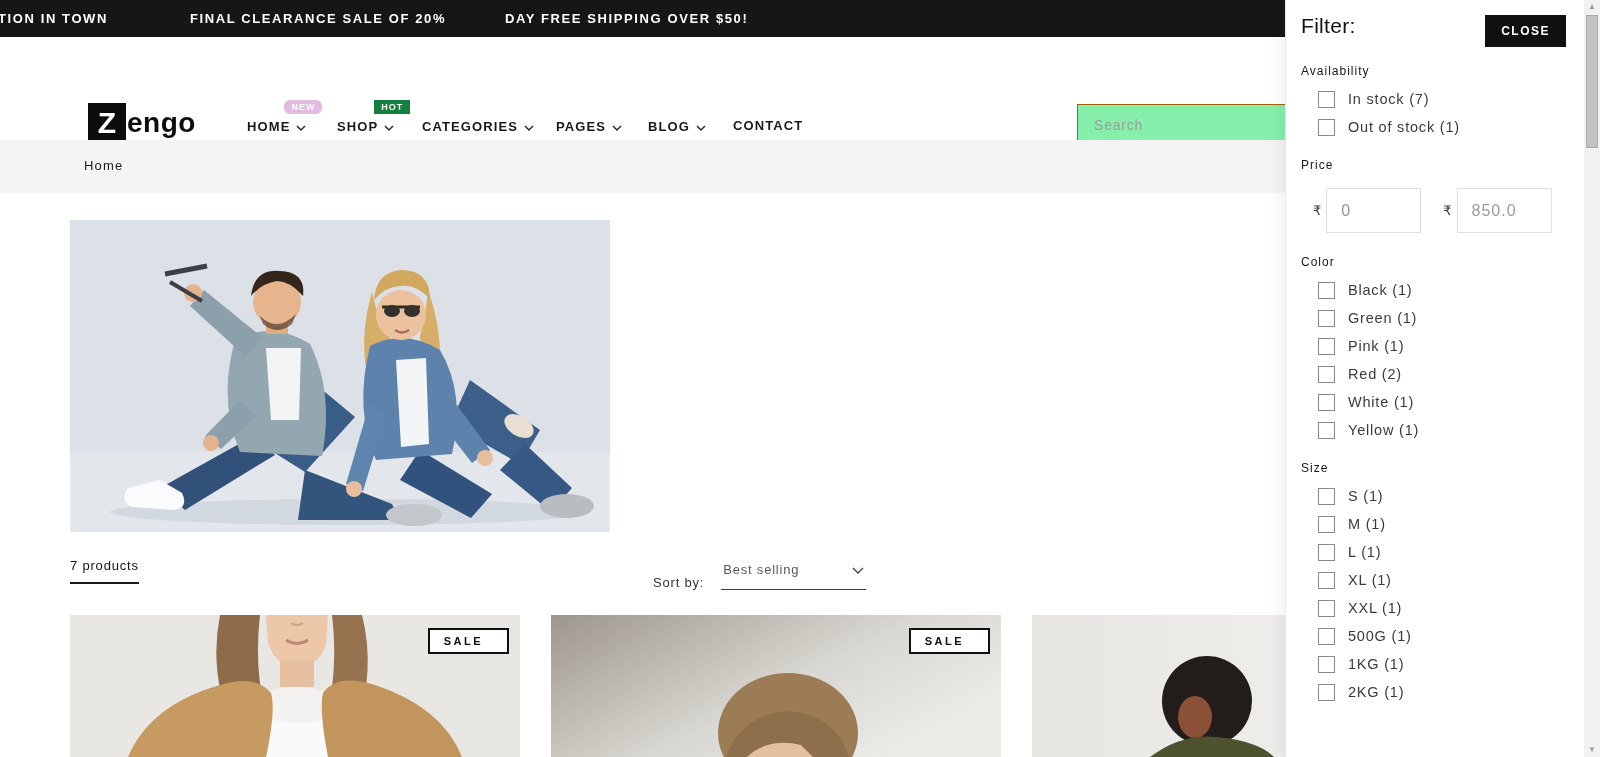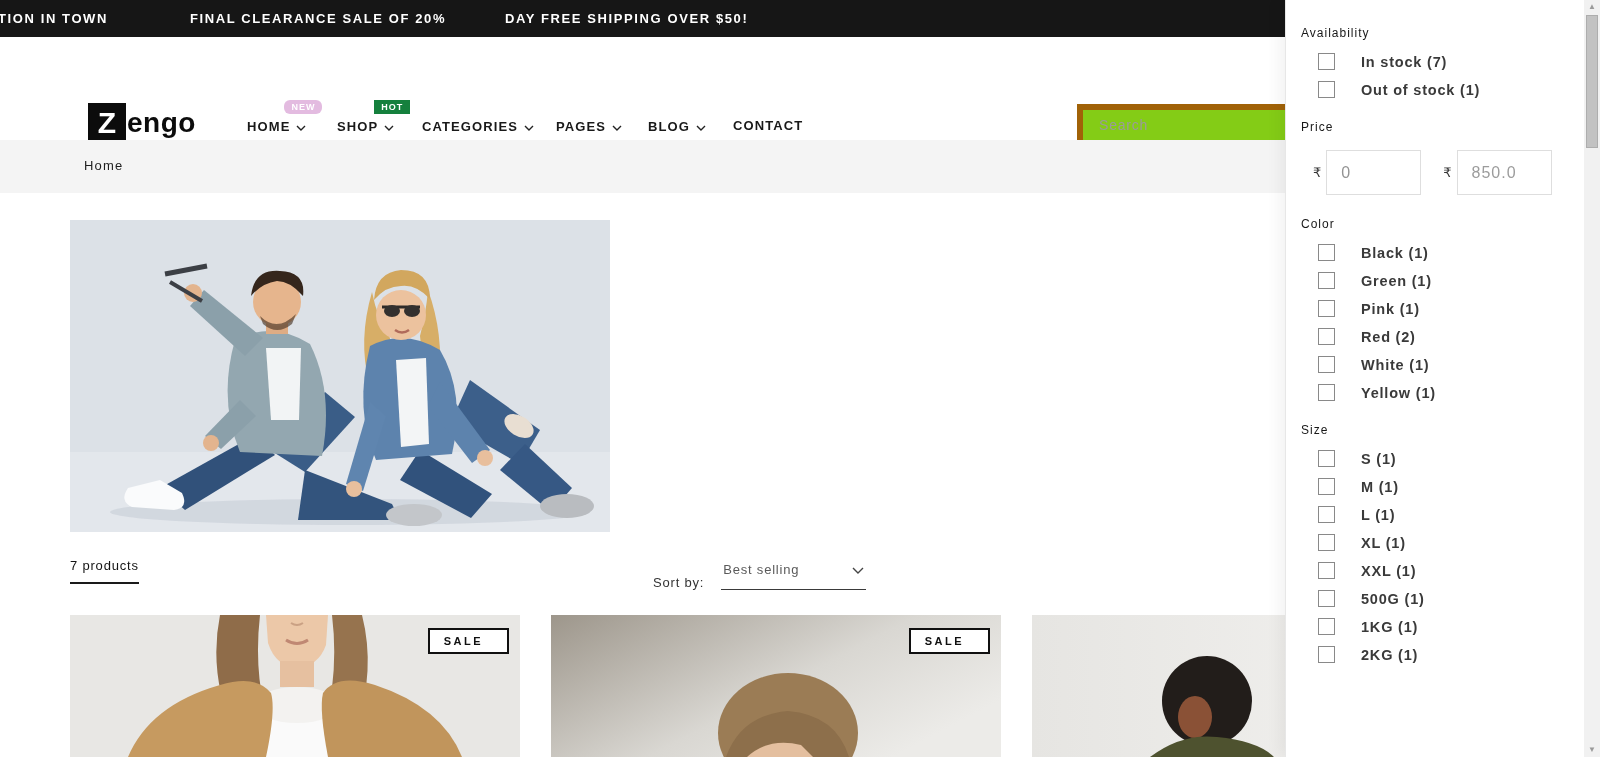--- a/index.html
+++ b/index.html
@@ -35,21 +35,21 @@
   .nav-badge {
     position:absolute; top:-18px; right:-16px; font-size:9px; font-weight:700;
     letter-spacing:1px; color:#fff; padding:3px 7px 2px 7px; line-height:1;
   }
   .badge-new { background:#e3bbe0;border-radius:6px; }
   .badge-hot { background:#15803d; }
   .chev { display:inline-block; margin-top:1px; }
 
   .search-box {
     position:absolute; left:1077px; top:67px; width:280px; height:42px;
-    border:6px solid #a16207; background:#84cc16; font-size:14px; letter-spacing:0.8px;
+    border:1px solid #a16207; background:#86efac; font-size:14px; letter-spacing:0.8px;
     color:#444; padding:0 16px; outline:none;
   }
   .search-box::placeholder { color:#9b9b9b; }
 
   
   .breadcrumb-bar { position:absolute; left:0; top:140px; width:1600px; height:53px; background:#f4f4f4; }
   .breadcrumb-bar .crumb {
     position:absolute; left:84px; top:18px; font-size:13px; letter-spacing:1.2px; color:#1f1f1f; cursor:pointer;
   }
 
@@ -85,21 +85,21 @@
     padding:14px 20px 0 15px;
   }
   .drawer-head { position:relative; height:38px; }
   .drawer-title { font-size:21px; font-weight:500; color:#111; letter-spacing:0.3px; }
   .close-btn {
     position:absolute; right:14px; top:1px; background:#101010; color:#fff; border:none;
     font-size:12px; font-weight:700; letter-spacing:1.5px; padding:9px 16px; cursor:pointer;
     font-family:"Liberation Sans", sans-serif;
   }
   .f-section-title { font-size:12px; font-weight:500; letter-spacing:1px; color:#181818; margin:12px 0 13px 0; }
-  .f-opt { display:flex; align-items:flex-end; gap:26px; margin:0 0 11px 17px; cursor:pointer;font-weight:bold; }
+  .f-opt { display:flex; align-items:flex-start; gap:13px; margin:0 0 11px 17px; cursor:pointer; }
   .f-box { width:17px; height:17px; border:1px solid #898989; background:#fff; flex:0 0 auto; }
   .f-opt-label { font-size:14.5px; letter-spacing:0.8px; color:#3a3a3a; }
   .price-row { display:flex; align-items:center; margin:16px 0 6px 12px; }
   .rupee { font-family:"DejaVu Sans", sans-serif; font-size:13px; color:#333; margin-right:5px; }
   .price-input {
     width:95px; height:45px; border:1px solid #dedede; font-size:16px; letter-spacing:1px;
     color:#939393; padding:0 14px; outline:none; font-family:"Liberation Sans", sans-serif;
   }
   .price-input::placeholder { color:#9c9c9c; }
   .price-gap { width:22px; }
@@ -269,20 +269,24 @@
       </linearGradient>
     </defs>
     <rect width="450" height="142" fill="url(#g3)"></rect>
     <circle cx="175" cy="86" r="45" fill="#221d1a"></circle>
     <ellipse cx="163" cy="102" rx="17" ry="21" fill="#8a5136"></ellipse>
     <path d="M118 142 Q150 118 185 122 Q226 126 242 142 Z" fill="#4e522f"></path>
   </svg>
 </div>
 
 <div class="drawer">
+  <div class="drawer-head">
+    <span class="drawer-title">Filter:</span>
+    <button class="close-btn">CLOSE</button>
+  </div>
 
   <div class="f-section-title">Availability</div>
   <div class="f-opt">
     <span class="f-box"></span>
     <span class="f-opt-label">In stock (7)</span>
   </div>
   <div class="f-opt">
     <span class="f-box"></span>
     <span class="f-opt-label">Out of stock (1)</span>
   </div>

